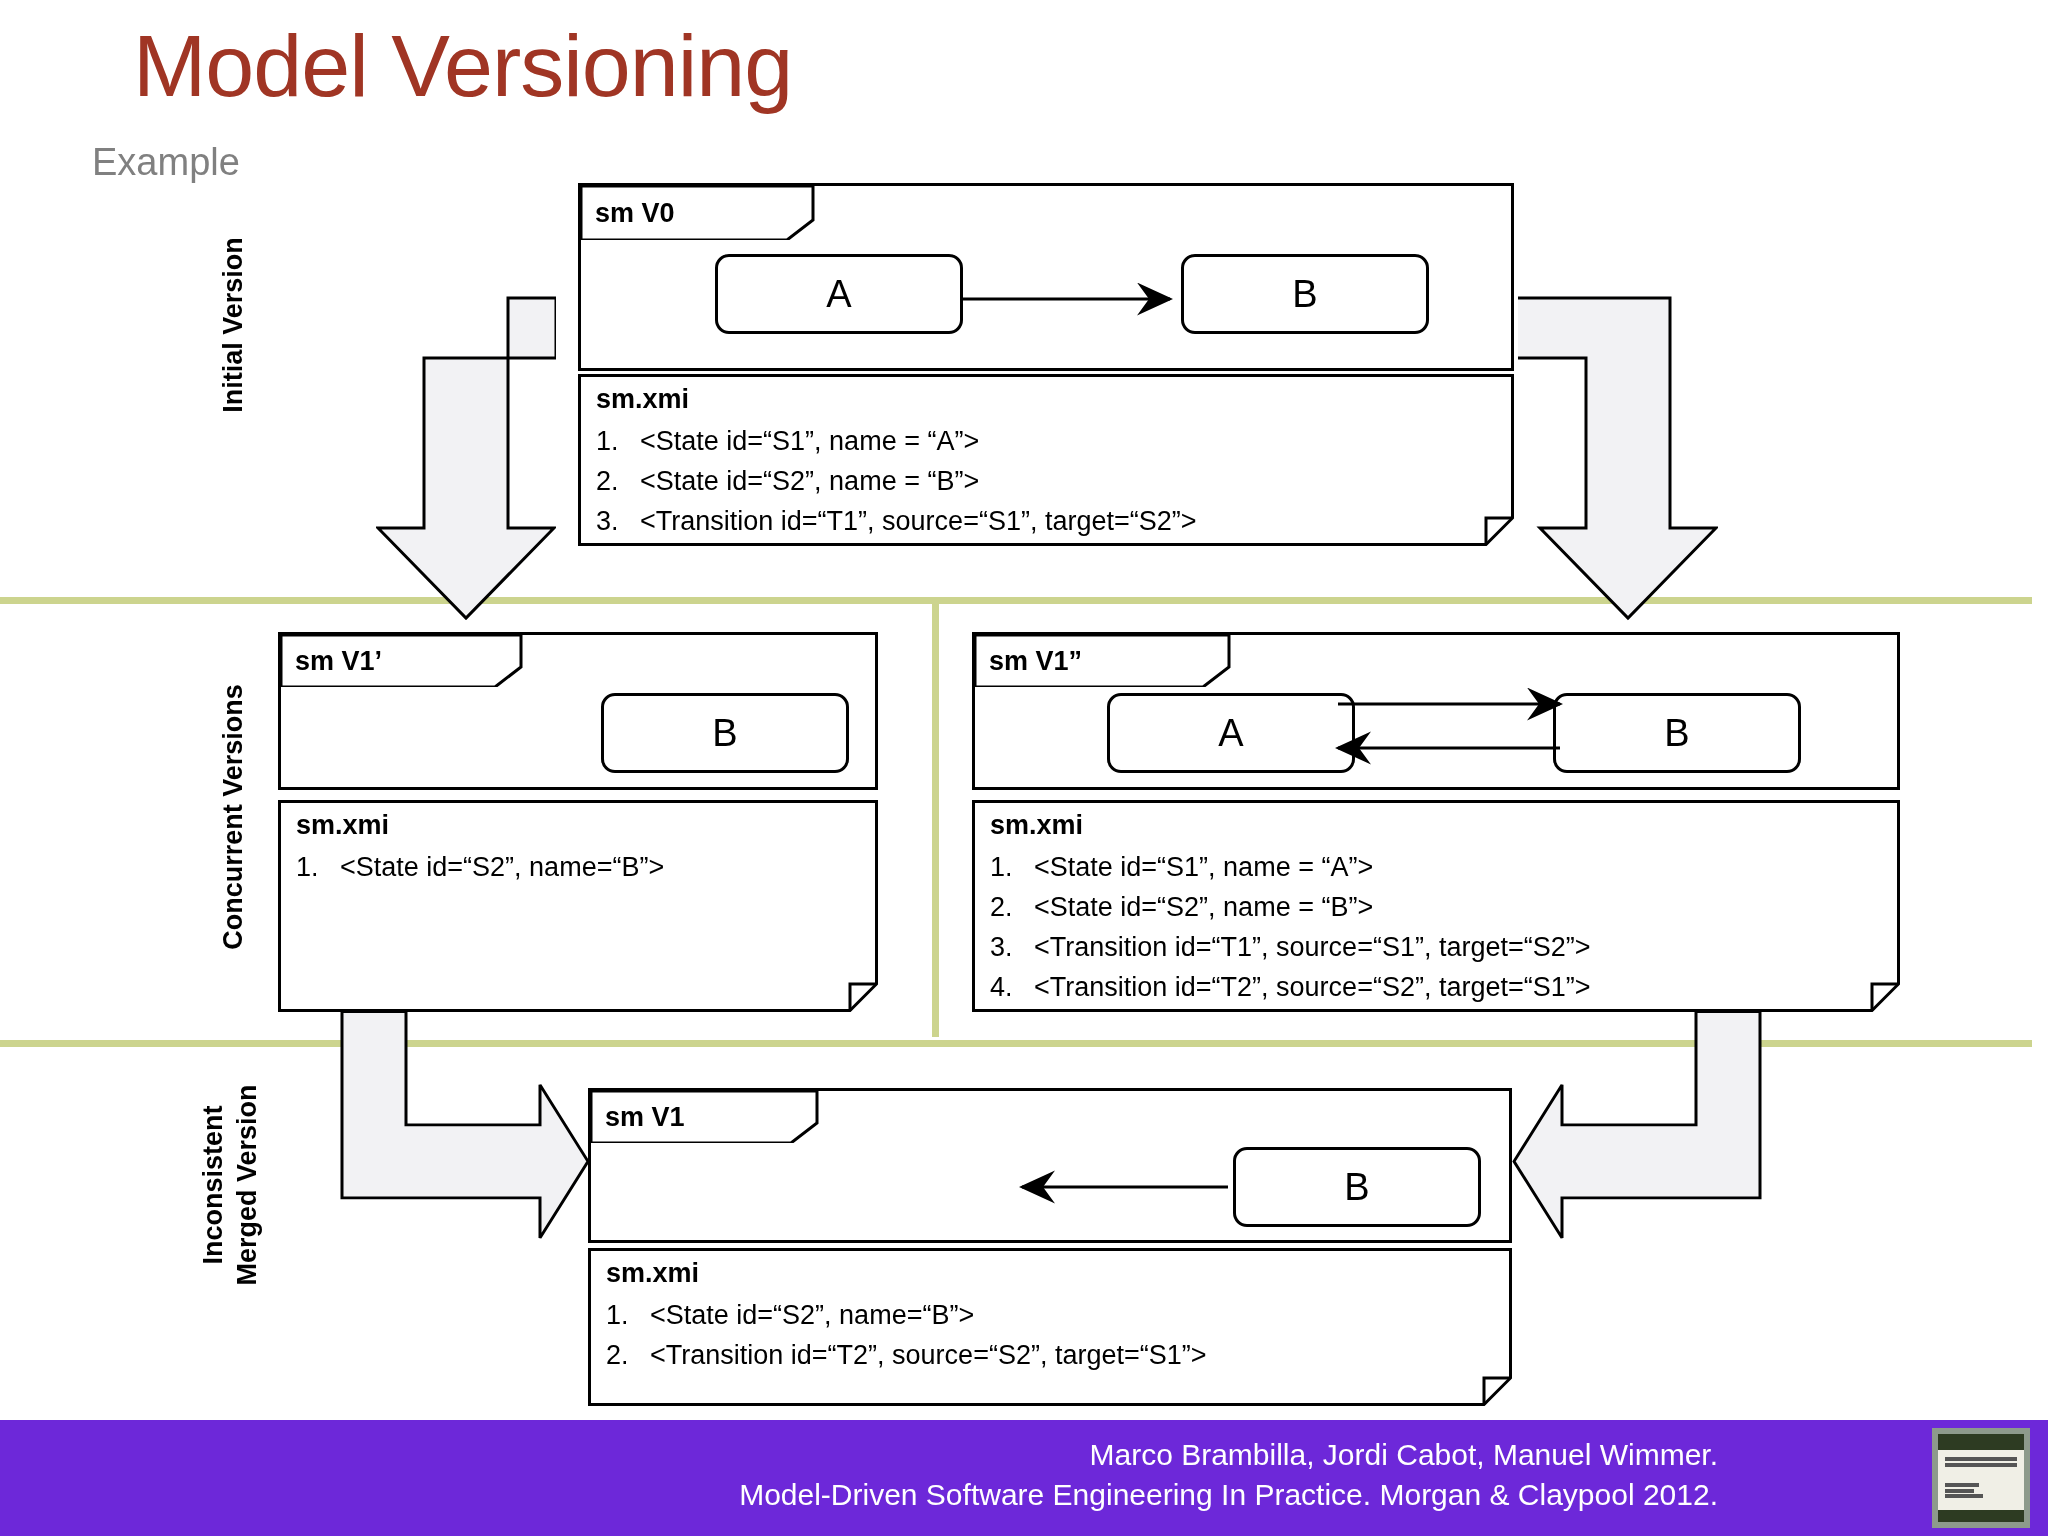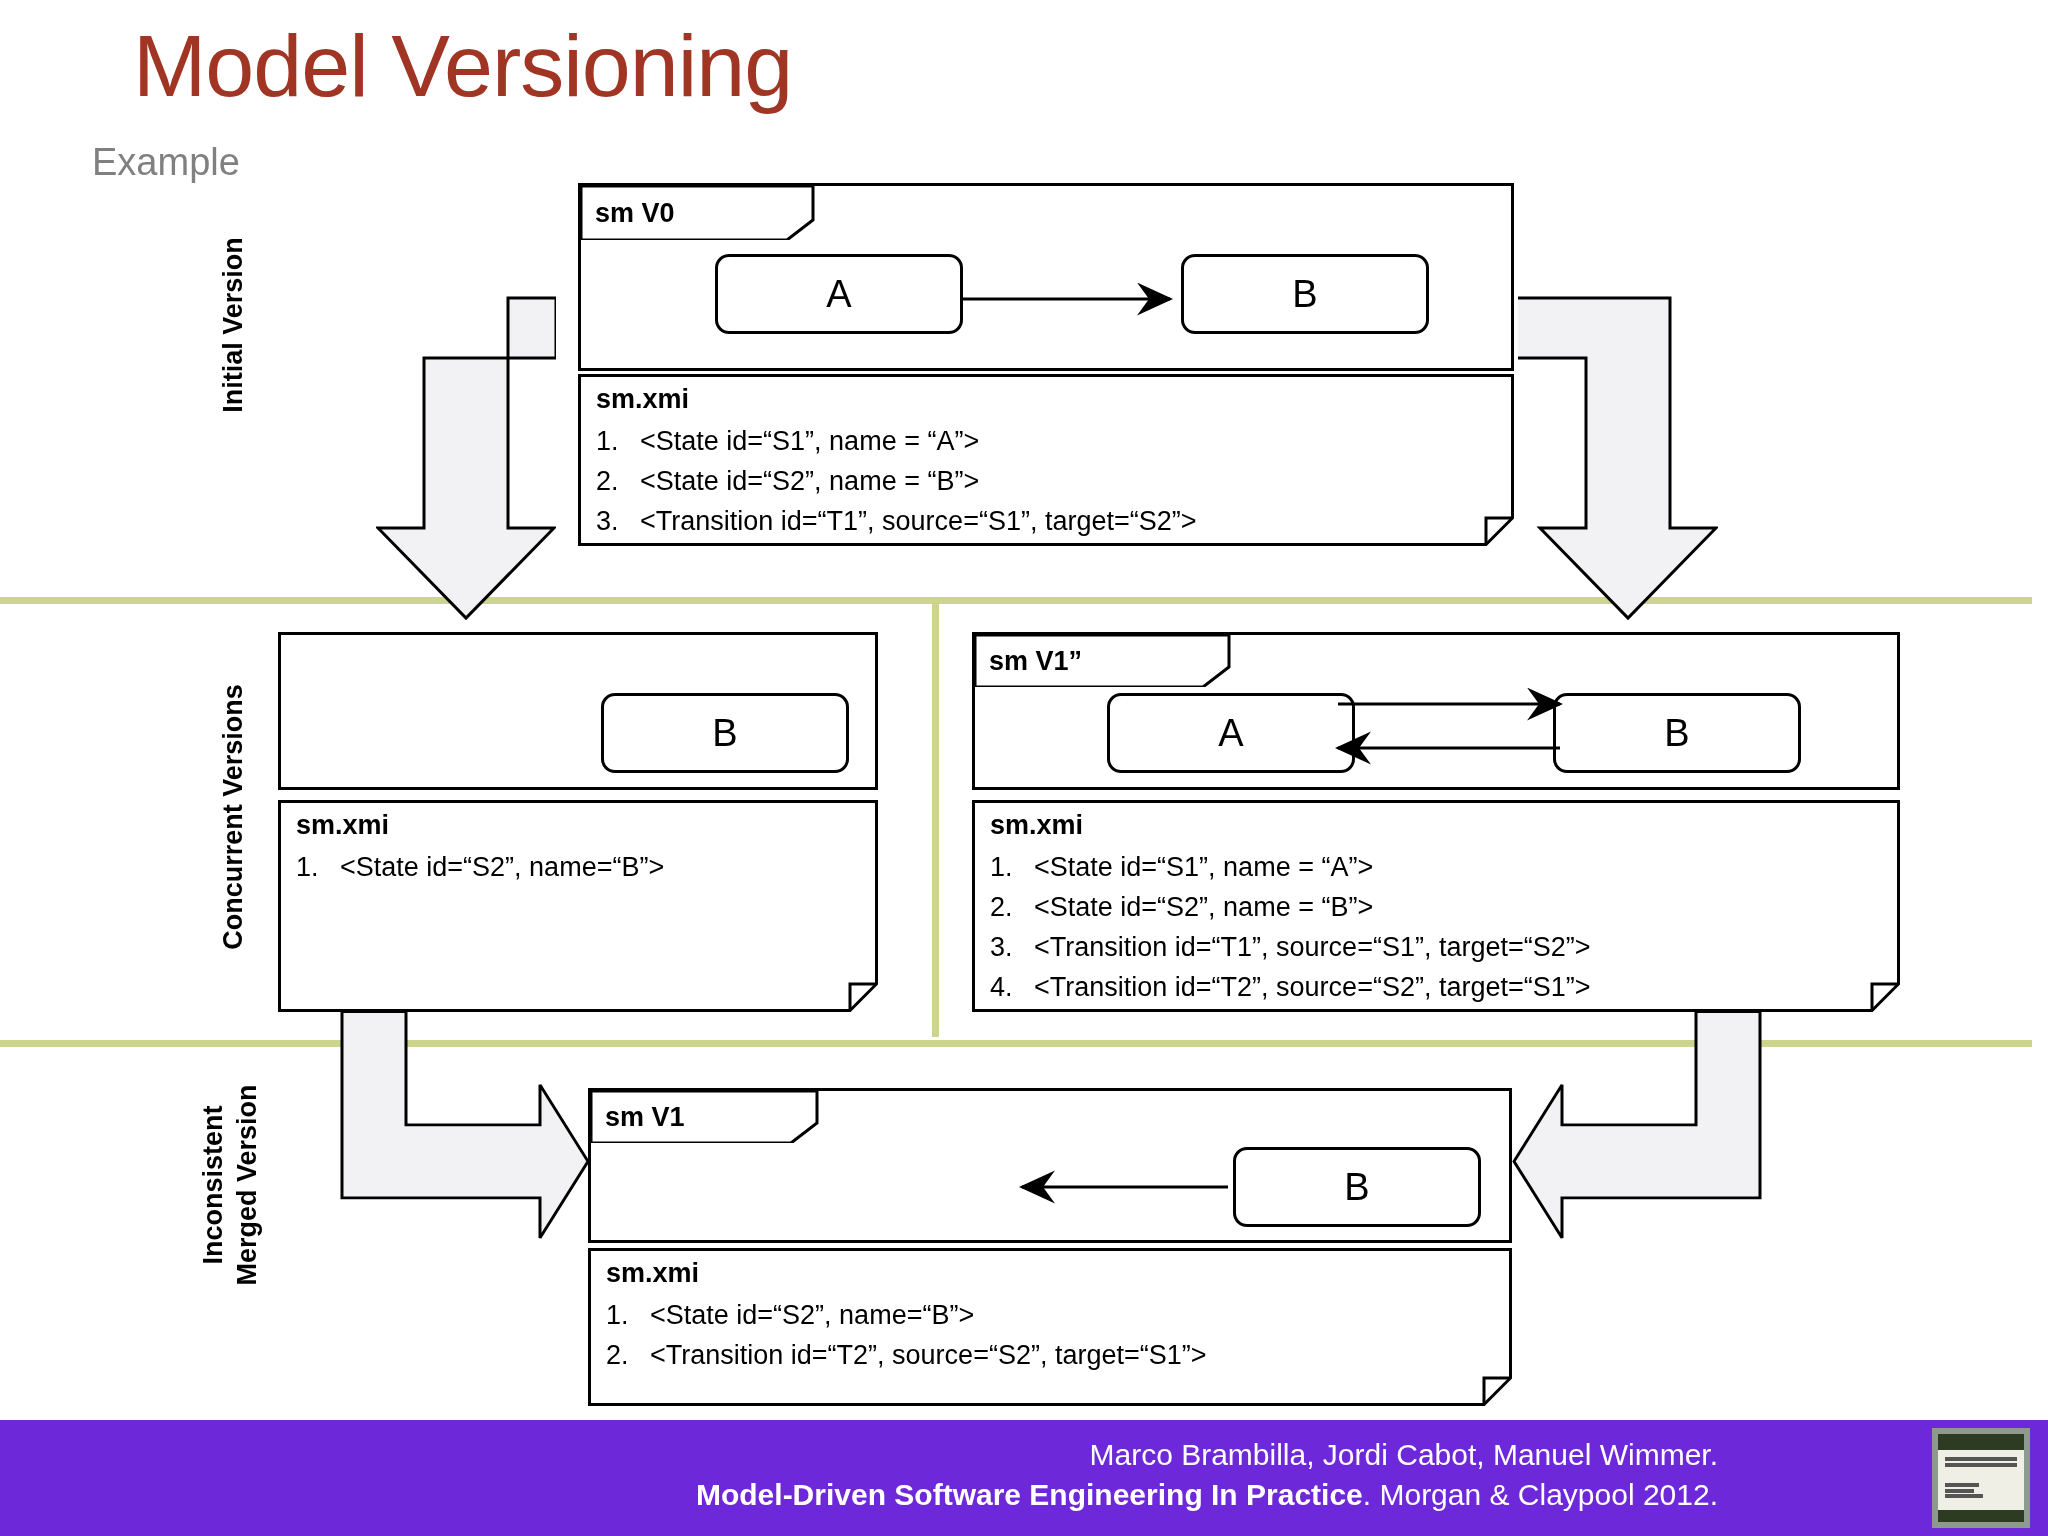--- a/index.html
+++ b/index.html
@@ -87,21 +87,21 @@
     background:#6d28d9;
   }
   .footer-line1{
     position:absolute;right:330px;top:18px;
     font-size:30px;color:#ffffff;white-space:nowrap;text-align:right;
   }
   .footer-line2{
     position:absolute;right:330px;top:58px;
     font-size:30px;color:#ffffff;white-space:nowrap;text-align:right;
   }
-  .footer-line2 b{font-weight:bold;}
+  .footer-line2 b{font-weight:normal;}
   .bookthumb{
     position:absolute;right:18px;top:8px;width:98px;height:100px;
     background:#8D9A8C;padding:6px;box-sizing:border-box;
   }
   .bookcover{width:100%;height:100%;background:#f0efe6;position:relative;overflow:hidden;}
   .bookcover .band{position:absolute;left:0;width:100%;background:#2d3b22;}
   .bookcover .bt{position:absolute;left:8%;right:8%;height:4px;background:#555;}
 </style>
 </head>
 <body>
@@ -182,20 +182,26 @@
         </li>
         <li>
           <span class="num">3.</span>
           <span class="txt">&lt;Transition id=“T1”, source=“S1”, target=“S2”&gt;</span>
         </li>
       </ul>
     </div>
   </div>
 
   <div class="frame" style="left:278px;top:624px;width:600px;height:158px;">
+    <div class="frame-tab" style="width:258px;height:52px;">
+      <svg class="tabshape" viewBox="0 0 258 52" preserveAspectRatio="none">
+        <path d="M0 0 L240 0 L240 32 L214 52 L0 52 Z" fill="#fff" stroke="#000" stroke-width="3"></path>
+      </svg>
+      <span class="frame-name">sm V1’</span>
+    </div>
     <div class="state" style="left:320px;top:58px;width:248px;height:80px;">
       <span>B</span>
     </div>
   </div>
 
   <div class="note" style="left:278px;top:800px;width:600px;height:212px;">
     <svg width="600" height="212" viewBox="0 0 600 212" preserveAspectRatio="none">
       <path d="M1.5 1.5 L598.5 1.5 L598.5 184 L572 210.5 L1.5 210.5 Z" fill="#fff" stroke="#000" stroke-width="3"></path>
       <path d="M598.5 184 L572 184 L572 210.5" fill="none" stroke="#000" stroke-width="3"></path>
     </svg>

